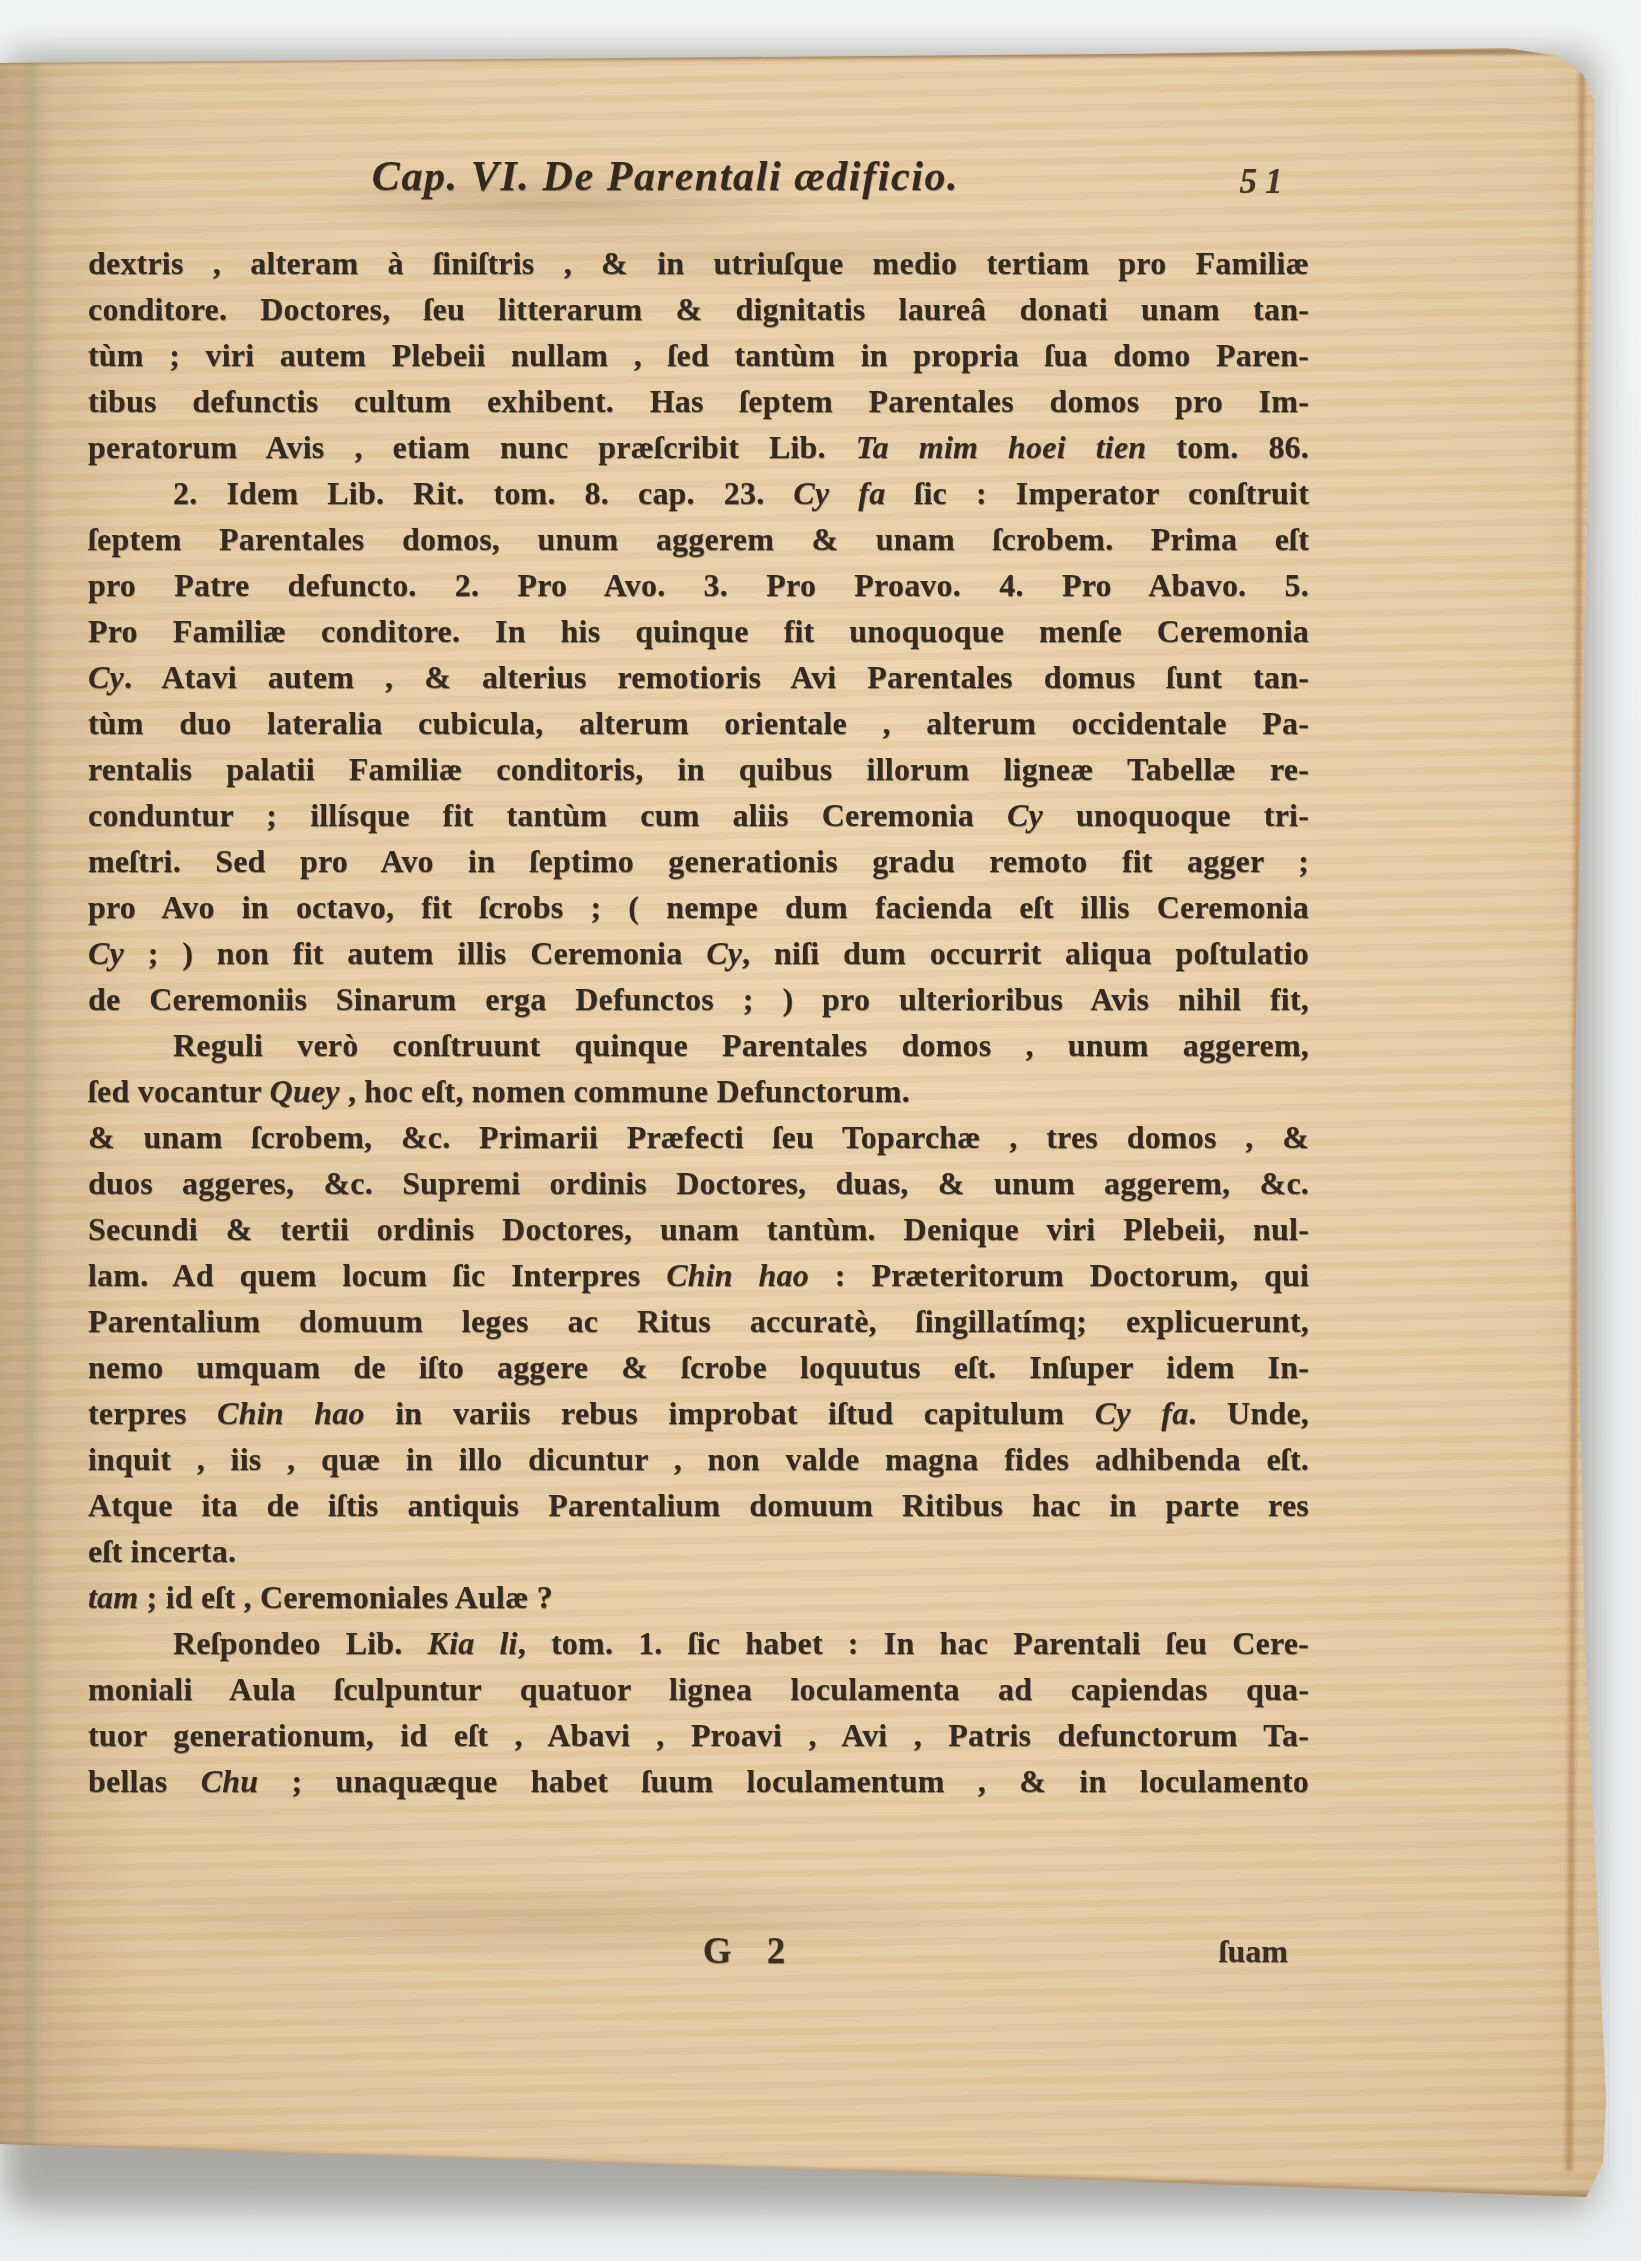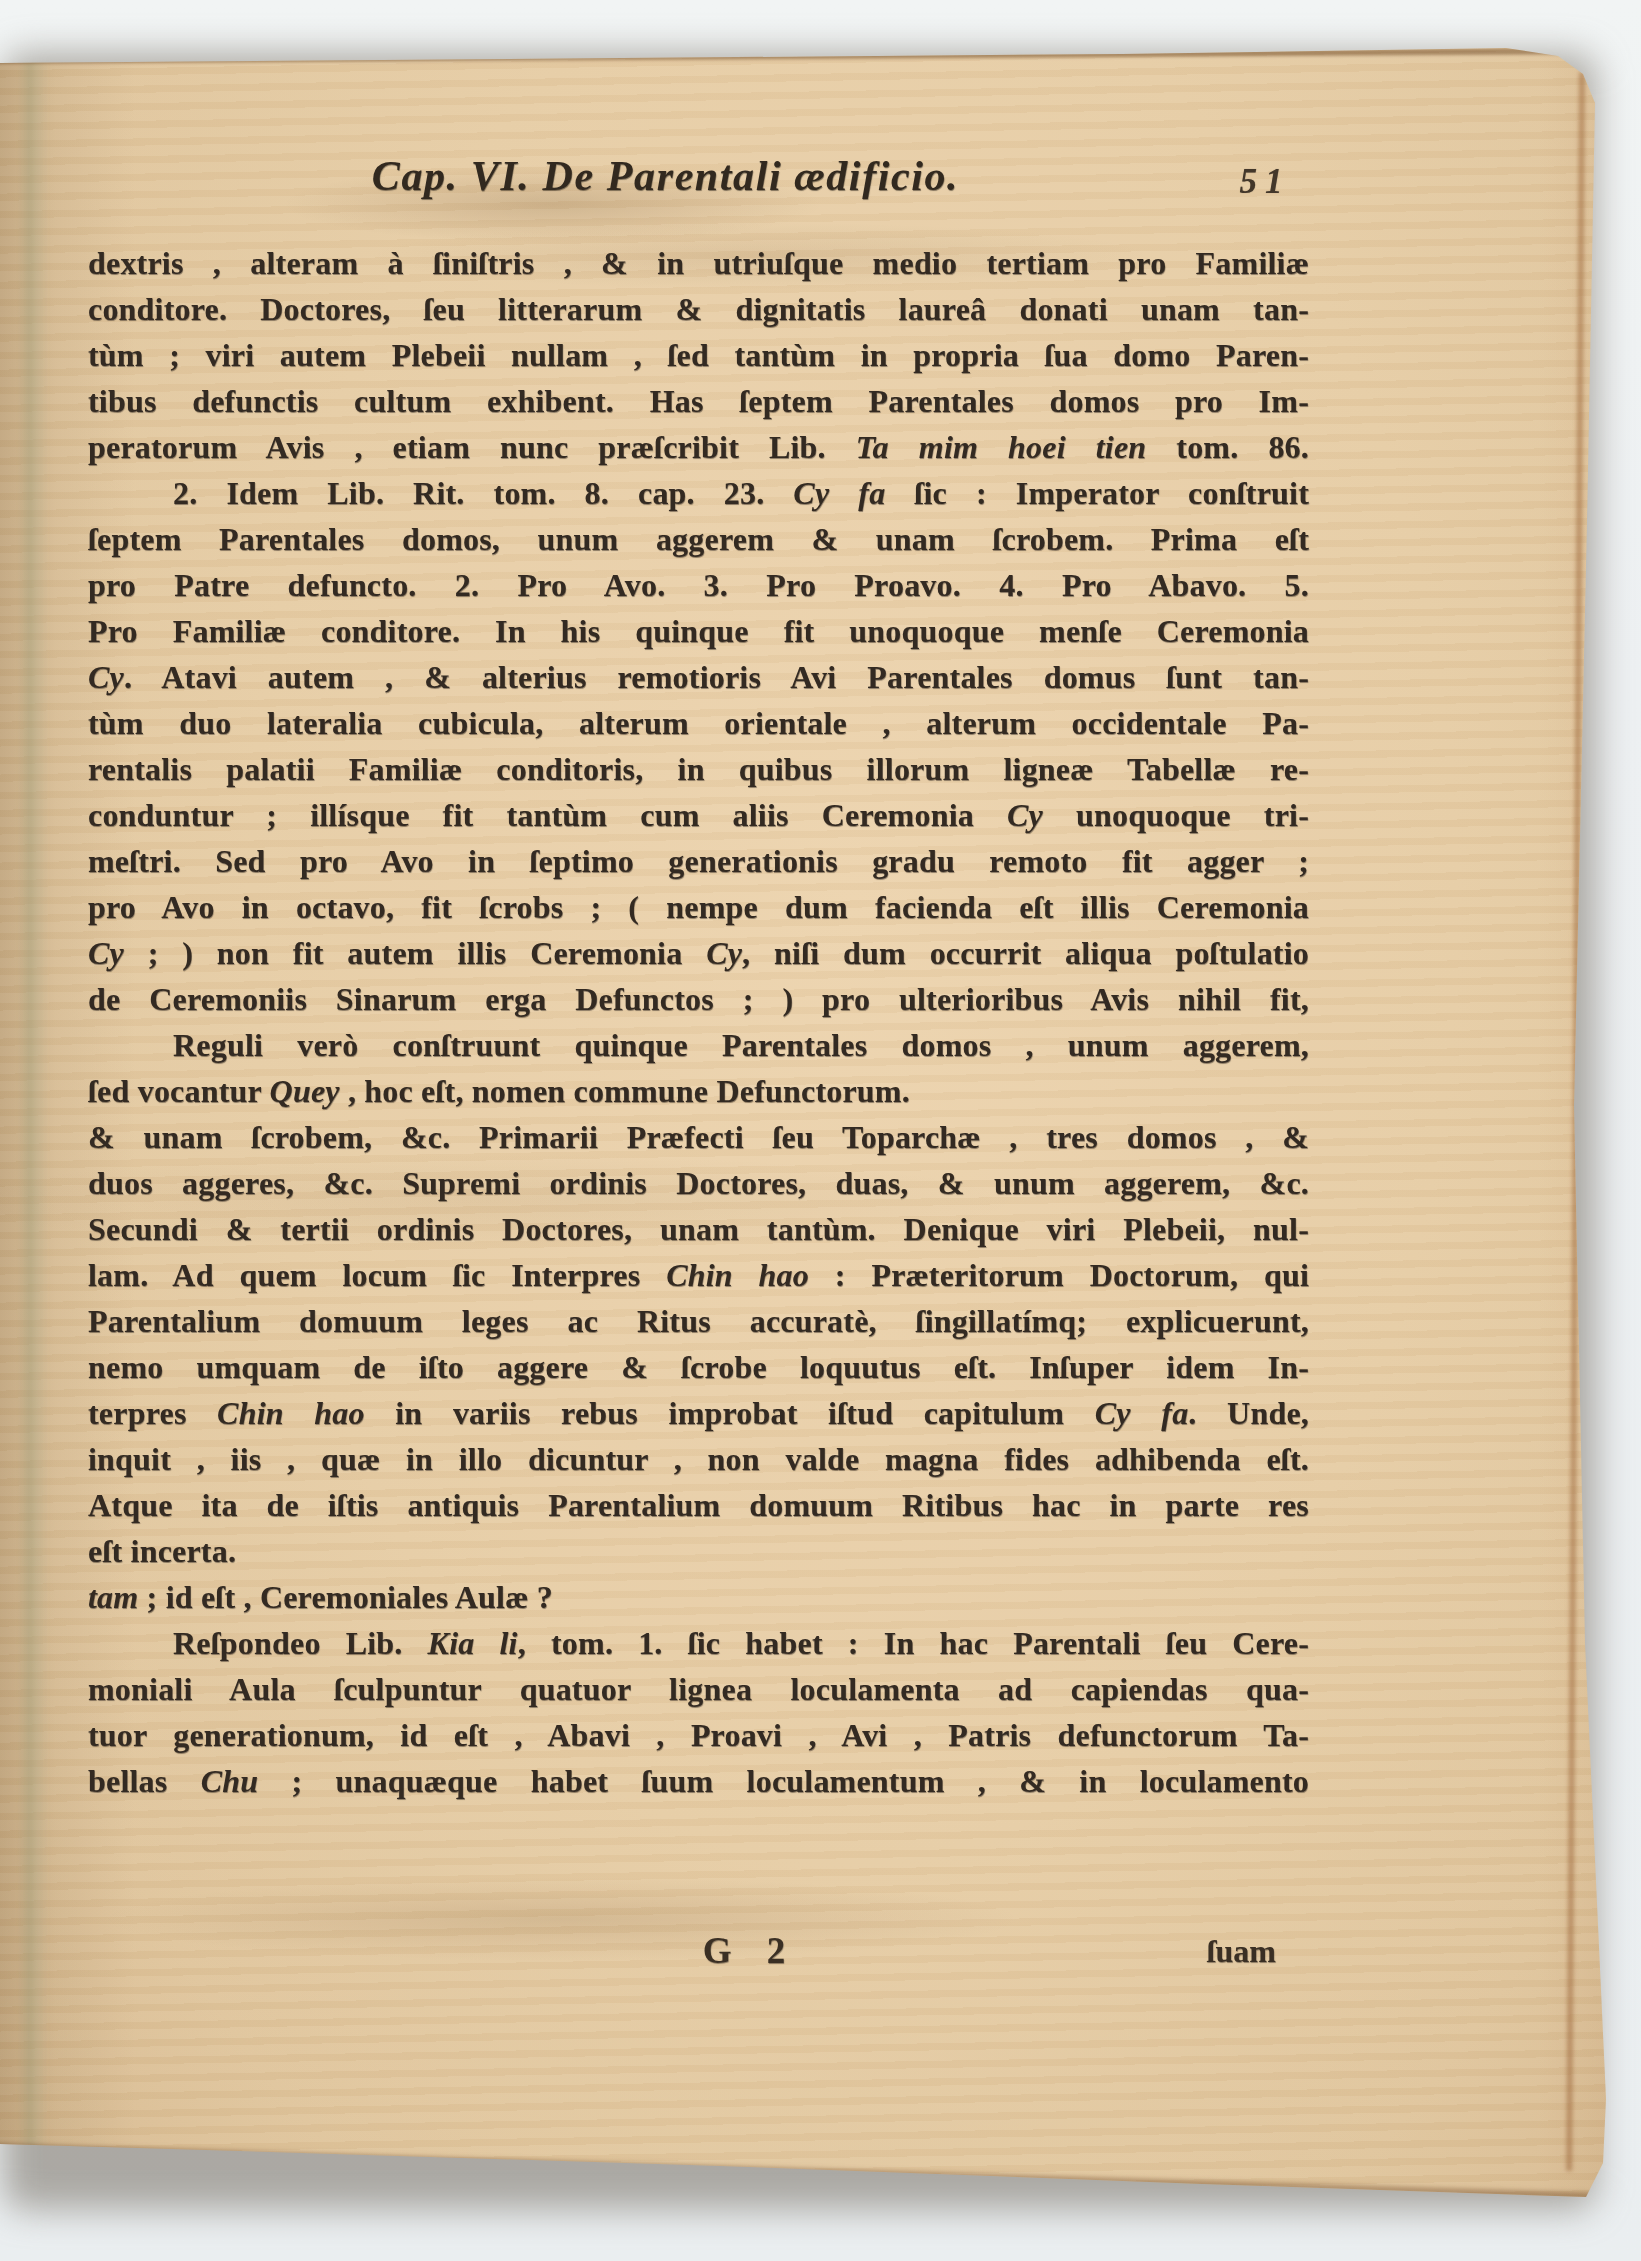--- a/index.html
+++ b/index.html
@@ -67,21 +67,21 @@
   .line.short{text-align-last:left;}
   .line.indent{padding-left:85px;}
   .line .it{font-style:italic;}
   .sigrow{position:absolute;left:71px;top:1926px;width:1221px;height:50px;line-height:50px;}
   .sigrow .sig{
     position:absolute;left:50%;transform:translateX(-50%) translateX(69px);
     font-size:37px;font-weight:bold;letter-spacing:13px;color:#3a2f24;
     text-shadow:0.5px 0.6px 0.8px rgba(55,45,35,0.5);
   }
   .sigrow .catch{
-    position:absolute;right:16px;font-size:32px;font-weight:bold;color:#3a2f24;
+    position:absolute;right:4px;font-size:32px;font-weight:bold;color:#3a2f24;
     text-shadow:0.5px 0.6px 0.8px rgba(55,45,35,0.5);
   }
 </style>
 </head>
 <body>
 
 <div class="scan">
   <div class="page-shadow"></div>
   <div class="page">
     <div class="gutter-streak"></div>

